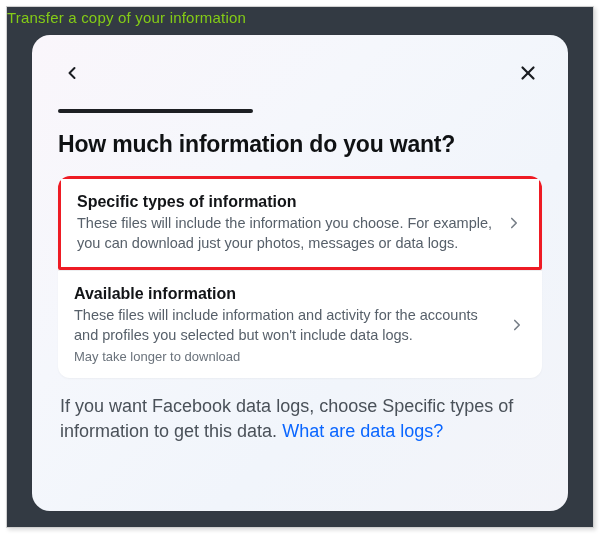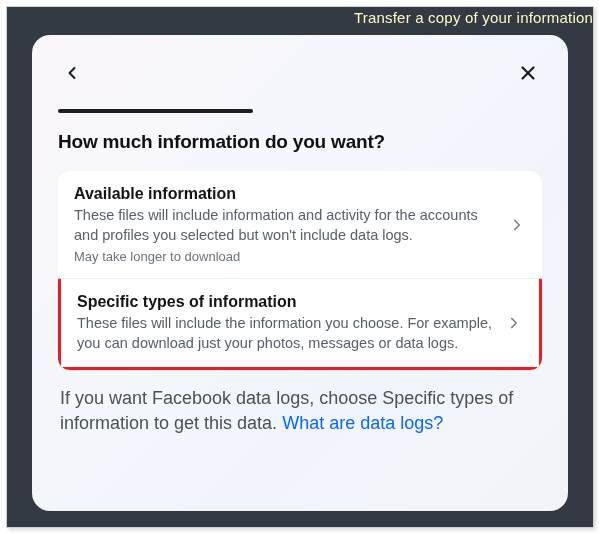--- a/index.html
+++ b/index.html
@@ -12,22 +12,22 @@
       overflow: hidden;
     }
     .outer-frame {
       position: absolute;
       inset: 6px;
       background: #333a43;
       border: 1px solid #d0d0d0;
       box-shadow: 2px 2px 4px rgba(0,0,0,0.15);
     }
     .truncated-header {
-      color: #fef9c3;
-      text-align: right;
+      color: #84cc16;
+      text-align: left;
       font-size: 15px;
       padding-top: 2px;
       font-weight: 500;
       letter-spacing: 0.2px;
     }
     .modal {
       position: absolute;
       left: 25px;
       right: 25px;
       top: 28px;
@@ -52,21 +52,21 @@
       cursor: pointer;
     }
     .progress-bar {
       width: 195px;
       height: 4px;
       background: #1d1f23;
       border-radius: 2px;
       margin-bottom: 18px;
     }
     .title {
-      font-size: 19px;
+      font-size: 23px;
       font-weight: 700;
       color: #0f1113;
       margin-bottom: 18px;
       letter-spacing: -0.2px;
     }
     .option-group {
       background: #ffffff;
       border-radius: 12px;
       box-shadow: 0 1px 2px rgba(0,0,0,0.04);
       overflow: hidden;
@@ -141,35 +141,35 @@
           </svg>
       </div>
     </div>
 
     <div class="progress-bar"></div>
 
     <h1 class="title">How much information do you want?</h1>
 
     <div class="option-group">
 
-      <div class="option">
+      <div class="option highlight-box">
         <div class="option-content">
-          <div class="option-title">Available information</div>
-          <div class="option-desc">These files will include information and activity for the accounts and profiles you selected but won't include data logs.</div>
-          <div class="option-note">May take longer to download</div>
+          <div class="option-title">Specific types of information</div>
+          <div class="option-desc">These files will include the information you choose. For example, you can download just your photos, messages or data logs.</div>
         </div>
         <svg class="chevron" width="18" height="18" viewBox="0 0 24 24" fill="none" stroke="currentColor" stroke-width="2.2" stroke-linecap="round" stroke-linejoin="round">
             <polyline points="9 18 15 12 9 6"></polyline>
           </svg>
       </div>
 
-      <div class="option highlight-box">
+      <div class="option">
         <div class="option-content">
-          <div class="option-title">Specific types of information</div>
-          <div class="option-desc">These files will include the information you choose. For example, you can download just your photos, messages or data logs.</div>
+          <div class="option-title">Available information</div>
+          <div class="option-desc">These files will include information and activity for the accounts and profiles you selected but won't include data logs.</div>
+          <div class="option-note">May take longer to download</div>
         </div>
         <svg class="chevron" width="18" height="18" viewBox="0 0 24 24" fill="none" stroke="currentColor" stroke-width="2.2" stroke-linecap="round" stroke-linejoin="round">
             <polyline points="9 18 15 12 9 6"></polyline>
           </svg>
       </div>
 
     </div>
 
     <div class="footer-text">
       <span>If you want Facebook data logs, choose Specific types of information to get this data. </span><span class="link">What are data logs?</span>

